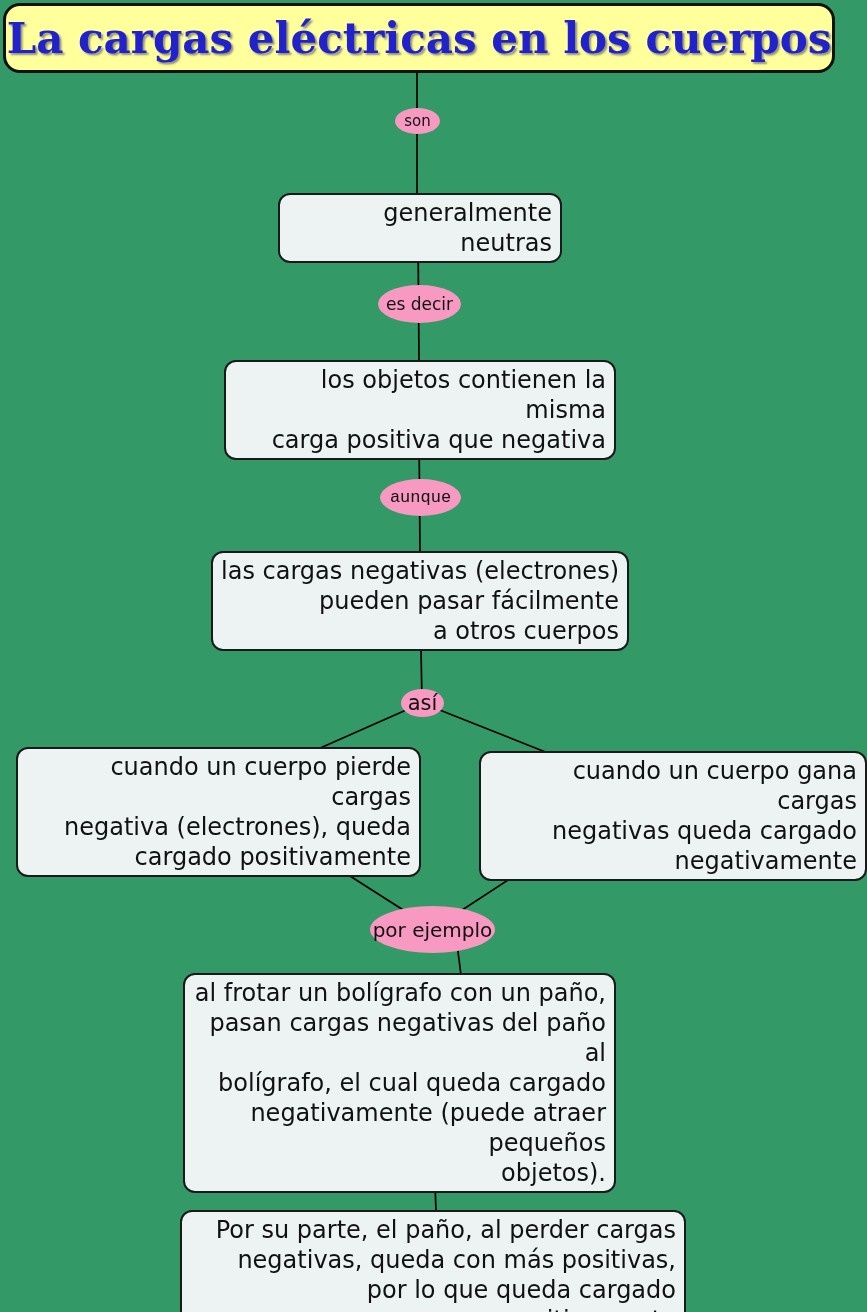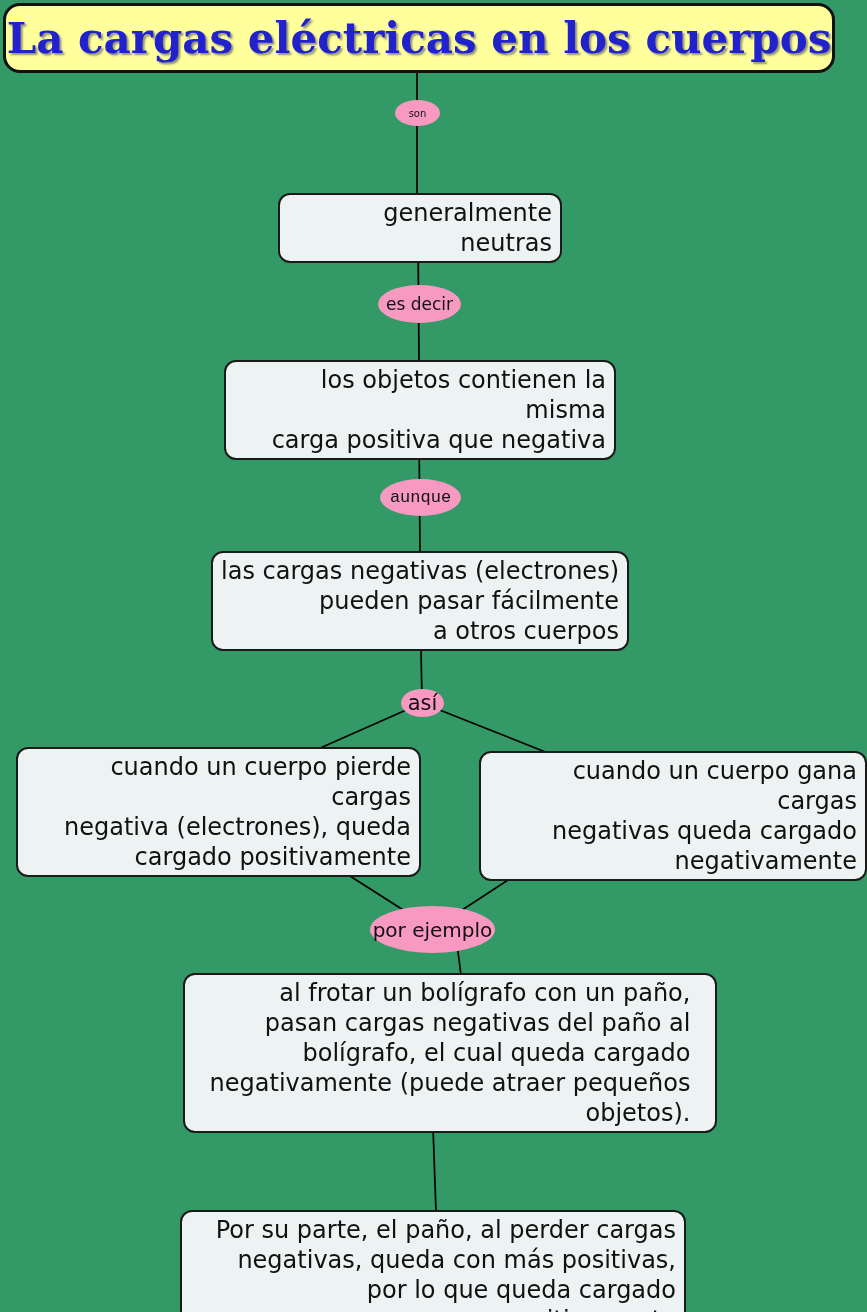--- a/index.html
+++ b/index.html
@@ -69,24 +69,24 @@
     justify-content: center;
     z-index: 2;
     white-space: nowrap;
   }
   
   #box-0 { left: 278px; top: 193px; width: 284px; min-height: 39px; }
   #box-1 { left: 224px; top: 360px; width: 392px; min-height: 69px; }
   #box-2 { left: 211px; top: 551px; width: 418px; min-height: 100px; }
   #box-3 { left: 16px;  top: 747px; width: 405px; min-height: 98px; }
   #box-4 { left: 479px; top: 751px; width: 388px; min-height: 98px; }
-  #box-5 { left: 183px; top: 973px; width: 534px; min-height: 156px; }
+  #box-5 { left: 183px; top: 973px; width: 433px; min-height: 156px; }
   #box-6 { left: 180px; top: 1210px; width: 506px; min-height: 96px; }
   
-  #conn-0 { left: 395px; top: 100px; width: 45px; height: 26px; font-size: 10px; }
+  #conn-0 { left: 395px; top: 108px; width: 45px; height: 26px; font-size: 15px; }
   #conn-1 { left: 378px; top: 285px; width: 83px; height: 38px; font-size: 17px; }
   #conn-2 { left: 380px; top: 479px; width: 81px; height: 37px; font-size: 17px; font-family: Liberation Mono, monospace; }
   #conn-3 { left: 401px; top: 689px; width: 43px; height: 28px; font-size: 21px; }
   #conn-4 { left: 370px; top: 906px; width: 125px; height: 47px; font-size: 20px; }
 </style>
 </head>
 <body>
 
 <div class="canvas">
 

